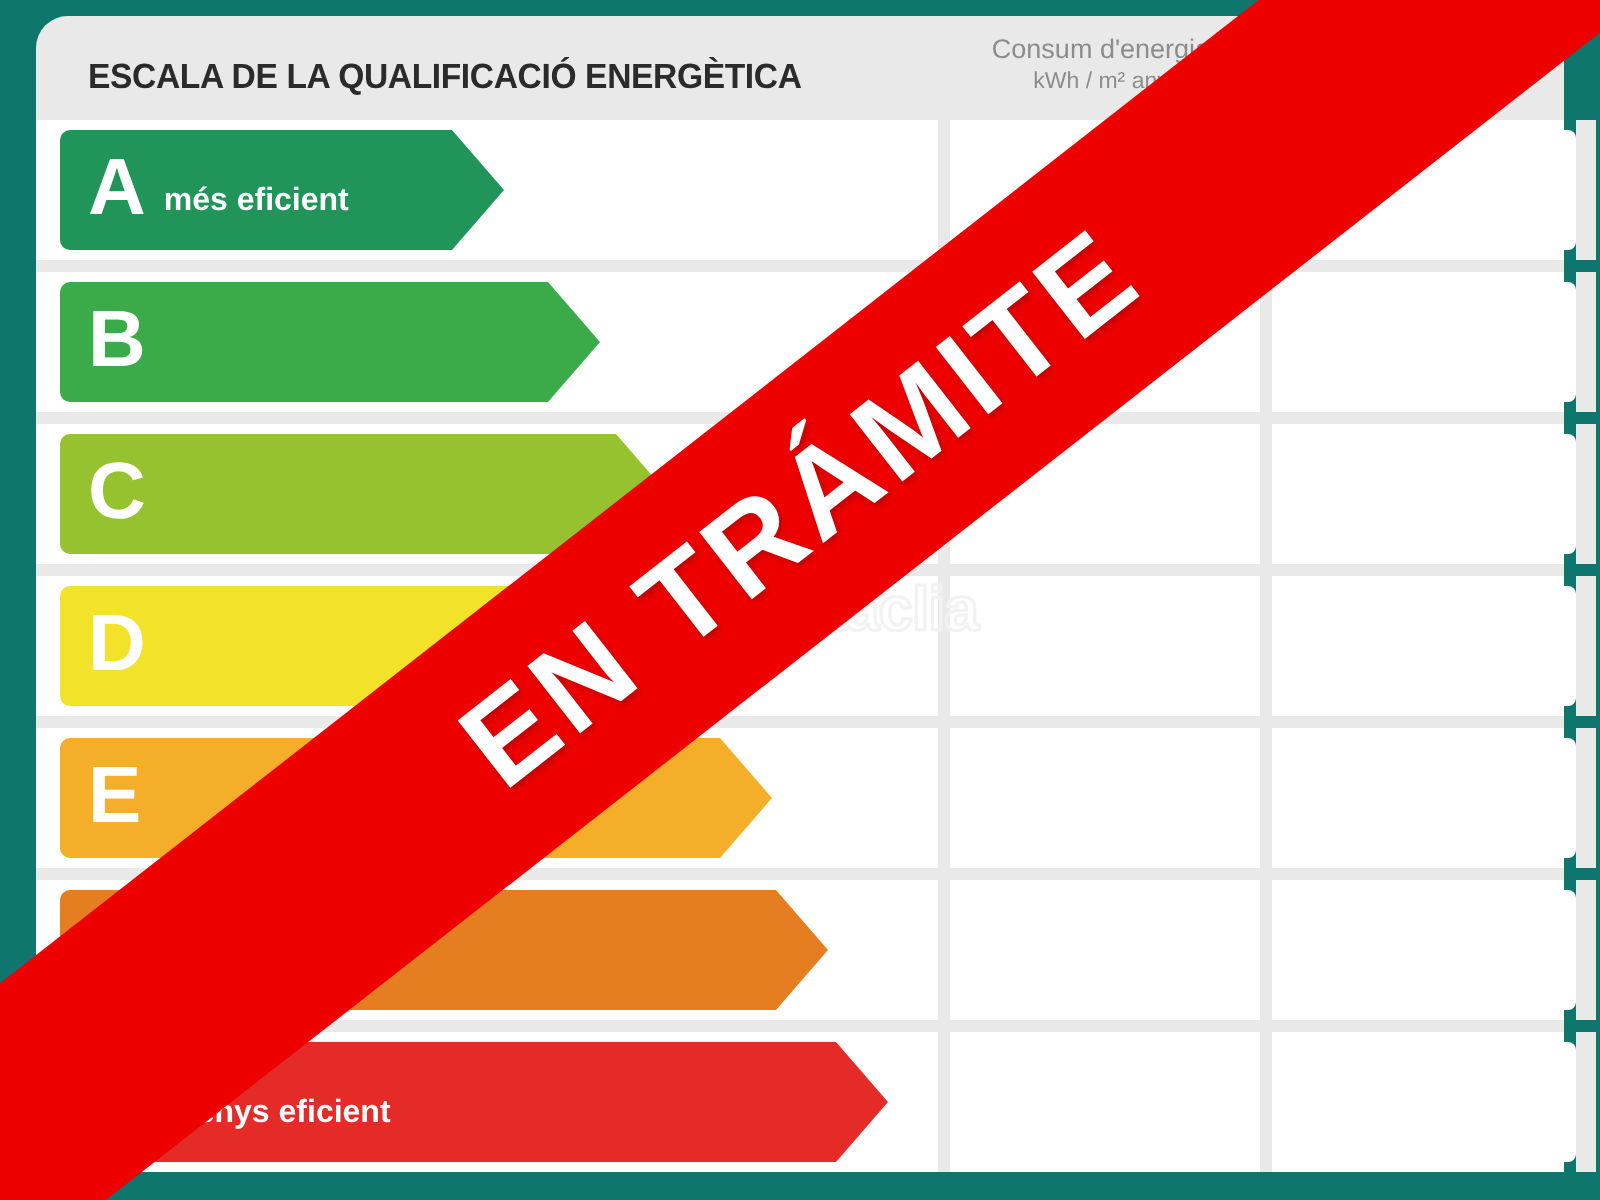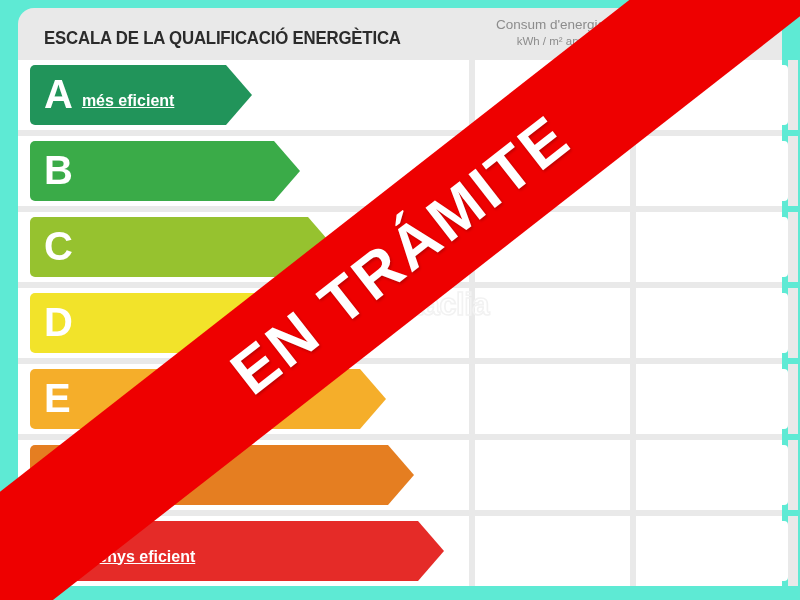--- a/index.html
+++ b/index.html
@@ -13,21 +13,21 @@
     overflow: hidden;
     font-family: "Liberation Sans", sans-serif;
     position: relative;
   }
 
   #stage {
     position: absolute;
     left: 0; top: 0;
     width: 800px;
     height: 600px;
-    background: #5eead4;
+    background: #0f766e;
     overflow: hidden;
   }
 
   
   .card {
     position: absolute;
     left: 18px;
     top: 8px;
     width: 764px;
     height: 578px;
@@ -111,21 +111,20 @@
     line-height: 1;
     margin-top: -2px;
   }
   .band .tag {
     color: #ffffff;
     font-size: 16px;
     font-weight: bold;
     margin-left: 9px;
     margin-top: 11px;
     white-space: nowrap;
-    text-decoration: underline;
   }
 
   
   .valbox {
     position: absolute;
     top: 5px;
     height: 60px;
     background: #ffffff;
     border-radius: 4px;
     box-sizing: border-box;

